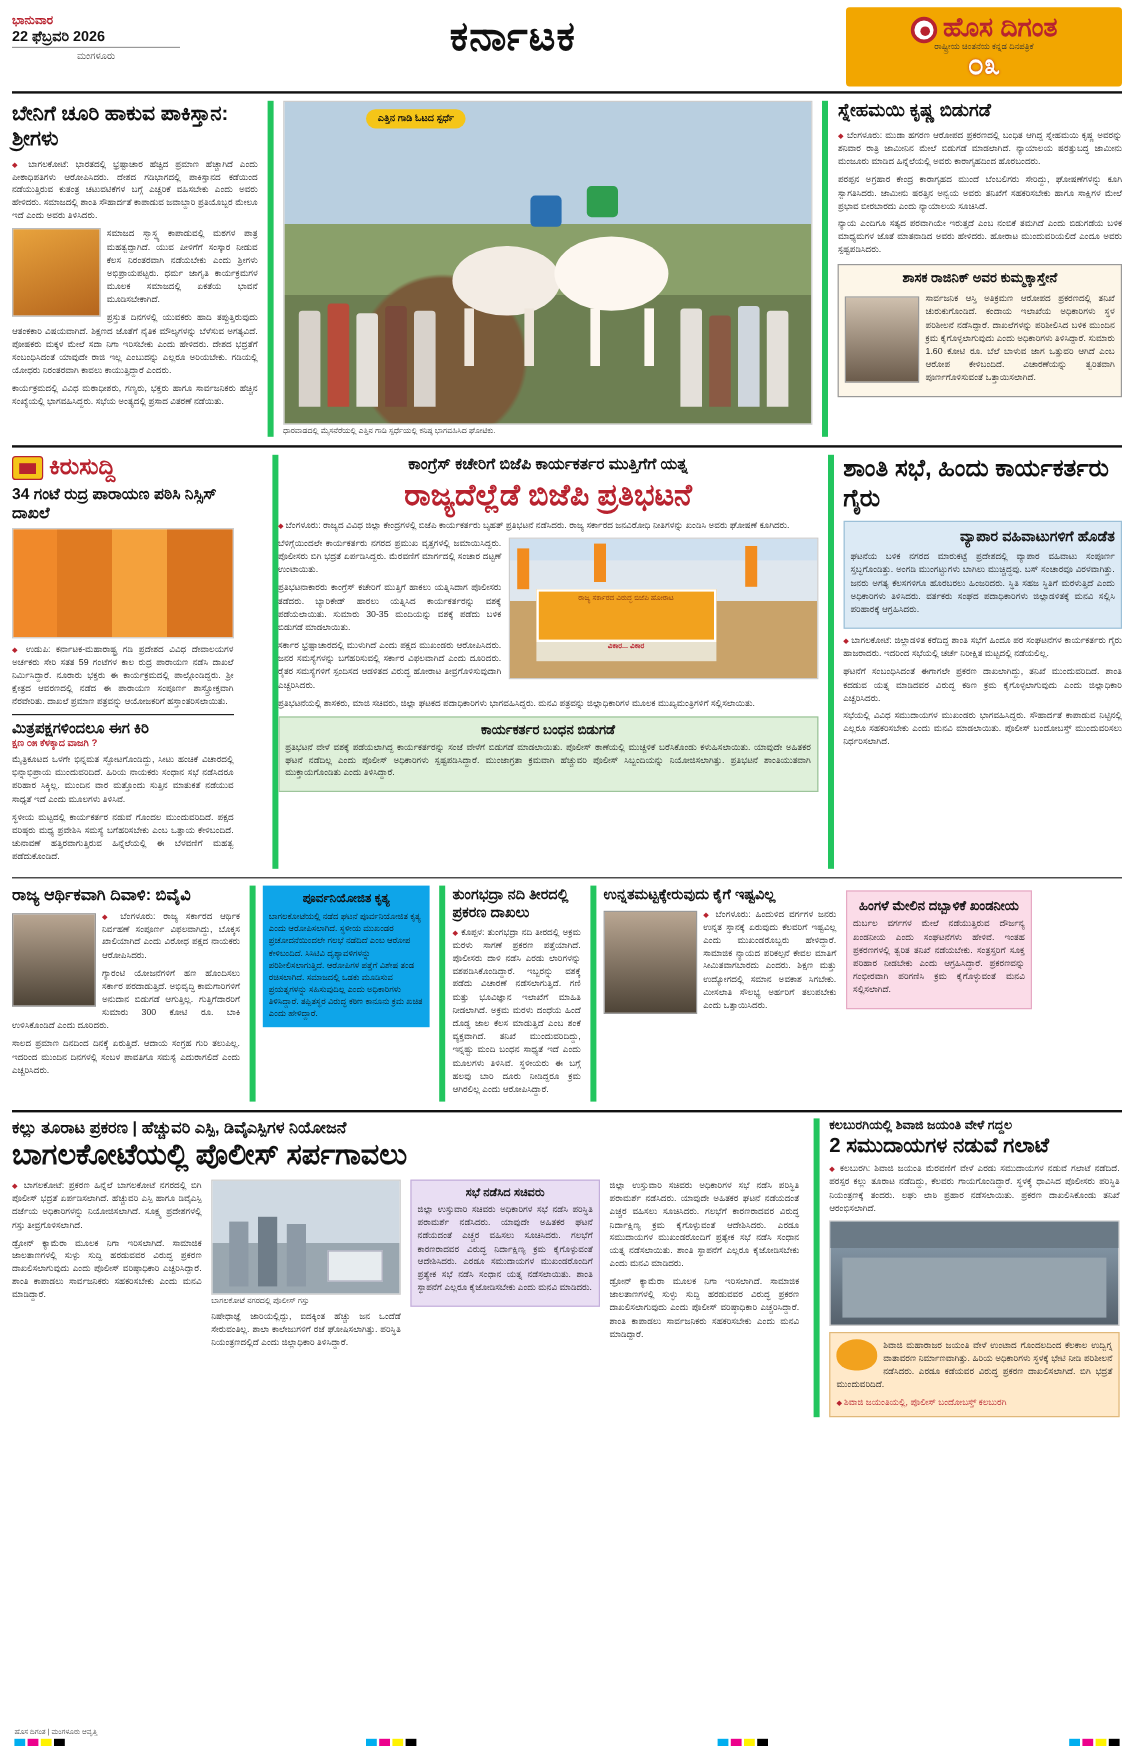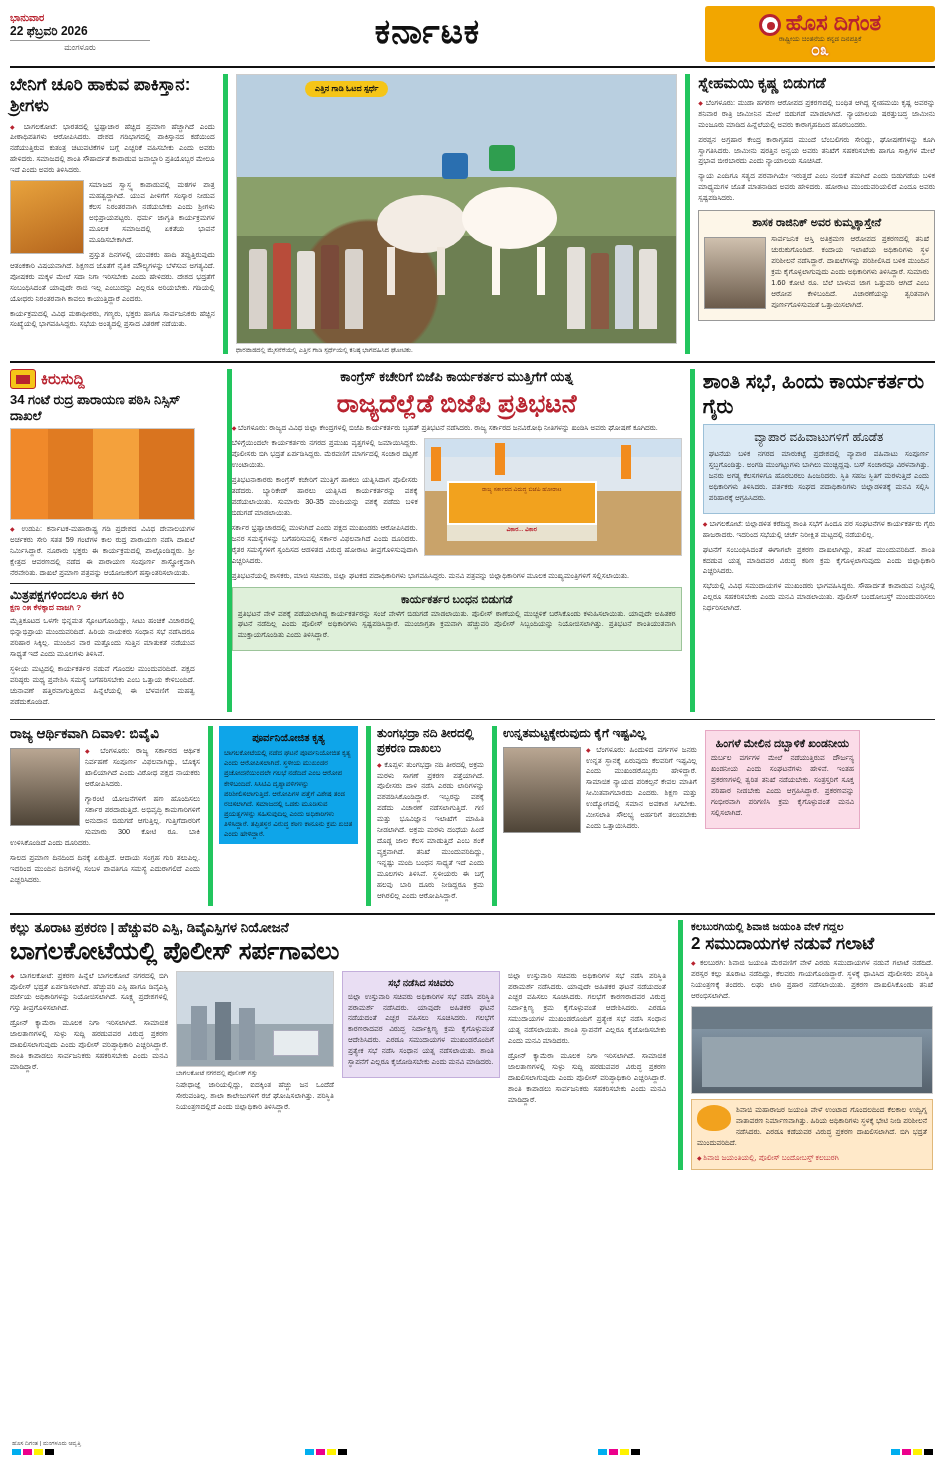--- a/index.html
+++ b/index.html
@@ -19,21 +19,21 @@
   .date-block .dow { color:#b8232f; font-weight:bold; font-size:10px; }
   .date-block .date { font-size:12px; font-weight:bold; color:#111; border-bottom:1px solid #999; padding-bottom:2px; }
   .date-block .city { font-size:8px; color:#444; text-align:center; padding-top:2px;}
   .big-title { flex:1; text-align:center; font-size:34px; font-weight:bold; letter-spacing:1px; padding-top:6px; }
   .logo-block { width:230px; background:#f2a600; border-radius:3px; padding:4px 6px 3px 6px; text-align:center; position:relative; }
   .logo-row { display:flex; align-items:flex-end; justify-content:center; gap:5px; }
   .logo-mark { width:22px; height:22px; border-radius:50%; background:#fff; border:3px solid #b8232f; display:inline-block; position:relative; }
   .logo-mark:after{content:"";position:absolute;left:5px;top:5px;width:8px;height:8px;border-radius:50%;background:#b8232f;}
   .logo-name { font-size:22px; font-weight:bold; color:#b8232f; }
   .logo-sub { font-size:7px; color:#333; margin-top:-1px; }
-  .logo-big { font-size:16px; font-weight:bold; color:#fff; text-shadow:0 0 2px #b8232f; margin-top:-2px;}
+  .logo-big { font-size:24px; font-weight:bold; color:#fff; text-shadow:0 0 2px #b8232f; margin-top:-2px;}
 
   
   .hl { font-weight:bold; line-height:1.22; }
   .kn { font-size:7.3px; line-height:1.5; text-align:justify; color:#1a1a1a; }
   .kn p { margin:0 0 4px 0; }
   .bullet:before{ content:"◆ "; color:#b8232f; font-size:6px; }
   .vrule { border-left:5px solid #22c55e; }
   .cap { font-size:6.5px; color:#333; padding-top:2px; line-height:1.3;}
 
   
@@ -62,34 +62,34 @@
   .portrait { width:62px; height:72px; float:left; margin:3px 5px 2px 0; border:1px solid #999; background:linear-gradient(#cfc0ae,#6b5b4b); }
 
   
   .mid { display:flex; gap:8px; margin-top:7px; border-top:2px solid #111; padding-top:6px; }
   .m-l { width:190px; }
   .m-c { width:468px; }
   .m-r { width:252px; }
   .kirusuddi { display:flex; align-items:center; gap:5px; }
   .kirusuddi .icon { width:26px; height:20px; background:#f5c518; border:1px solid #b8232f; border-radius:3px; position:relative;}
   .kirusuddi .icon:after{content:"";position:absolute;left:5px;top:5px;width:14px;height:9px;background:#b8232f;}
-  .kirusuddi .txt { font-size:15px; font-weight:bold; color:#b8232f; }
+  .kirusuddi .txt { font-size:19px; font-weight:bold; color:#b8232f; }
   .monkphoto { width:100%; height:92px; border:1px solid #ccc; margin-top:4px;
       background:linear-gradient(90deg,#f0892a 0 20%,#e07b22 20% 45%,#f4a13c 45% 70%,#d9741f 70% 100%); }
   .c-kicker { font-size:13px; font-weight:bold; text-align:center; line-height:1.3; }
   .c-main { font-size:25px; font-weight:bold; text-align:center; color:#b8232f; line-height:1.2; margin-top:2px;}
   .protestphoto{ width:258px; height:118px; float:right; margin:0 0 4px 6px; border:1px solid #ccc;
       background:linear-gradient(#dfe7ee 0 45%, #c9a36a 45% 100%); position:relative; overflow:hidden;}
   .banner { position:absolute; left:22px; top:42px; width:150px; height:44px; background:#f2a21e; border:2px solid #fff; }
   .banner2 { position:absolute; left:22px; top:86px; width:150px; height:16px; background:#e8e2cf; font-size:6px; text-align:center; color:#b8232f; font-weight:bold;}
   .greenbox { background:#dff0da; border:1px solid #9cc49a; padding:5px; margin-top:5px; }
   .greenbox .bt { font-size:11px; font-weight:bold; text-align:center; margin-bottom:3px;}
   .r-main { font-size:20px; font-weight:bold; line-height:1.25; }
   .bluebox { background:#dceaf5; border:1px solid #9cc0d8; padding:5px; margin-top:5px; }
-  .bluebox .bt { font-size:12px; font-weight:normal; text-align:center; line-height:1.3; margin-bottom:3px;}
+  .bluebox .bt { font-size:12px; font-weight:bold; text-align:right; line-height:1.3; margin-bottom:3px;}
 
   
   .low { display:flex; gap:8px; margin-top:7px; border-top:1px solid #222; padding-top:6px; }
   .l1 { width:190px; } .l2 { width:150px; } .l3 { width:118px; } .l5 { width:250px; }
   .l-head { font-size:13.5px; font-weight:bold; line-height:1.25; }
   .l-head-sm { font-size:12px; font-weight:bold; line-height:1.25; }
   .manphoto { width:70px; height:78px; float:left; margin:2px 5px 2px 0; border:1px solid #999; background:linear-gradient(#b9a692,#4e4437); }
   .yellowbox { background:#0ea5e9; padding:5px; font-size:7px; line-height:1.45; }
   .yellowbox .bt{ font-size:10px; font-weight:bold; text-align:center; display:block; margin-bottom:3px;}
   .pinkbox { background:#fbdce8; border:1px solid #e6a9c4; padding:5px; margin-top:4px;}

